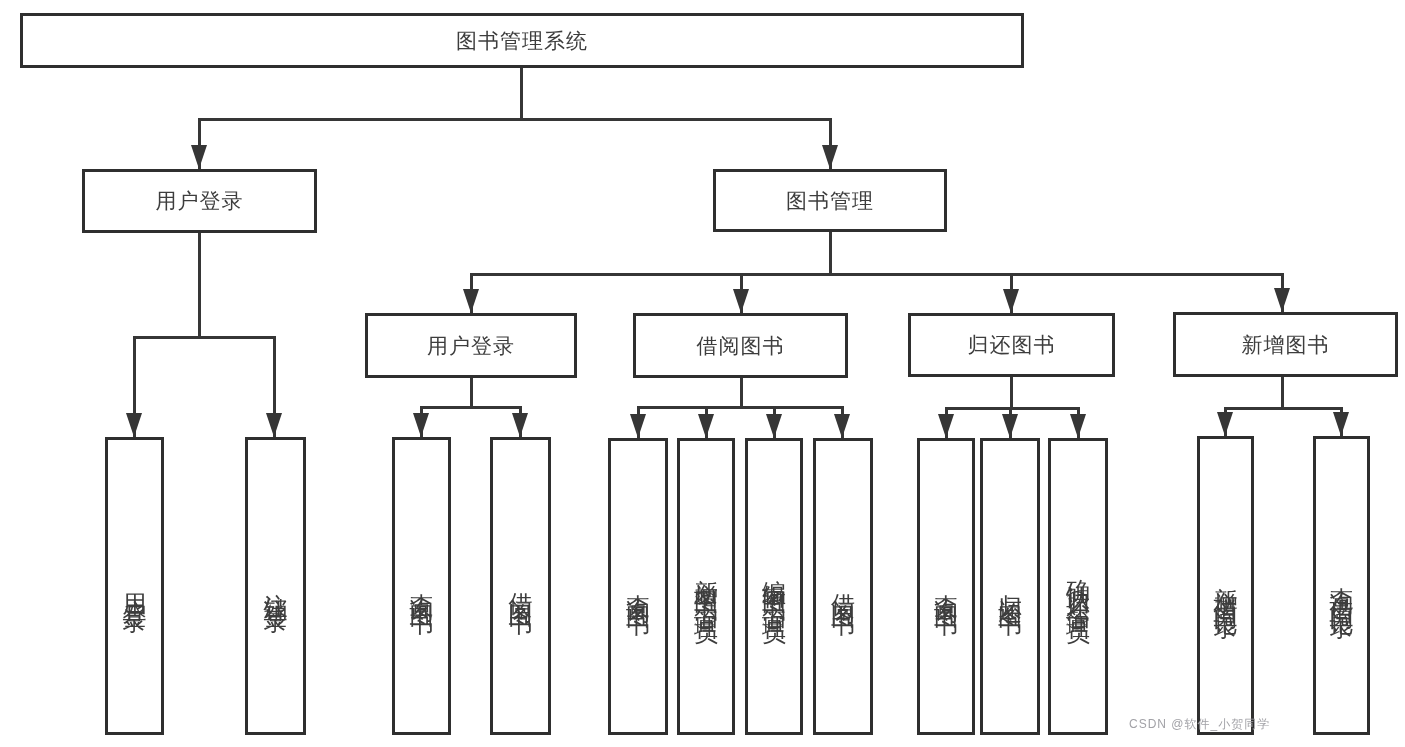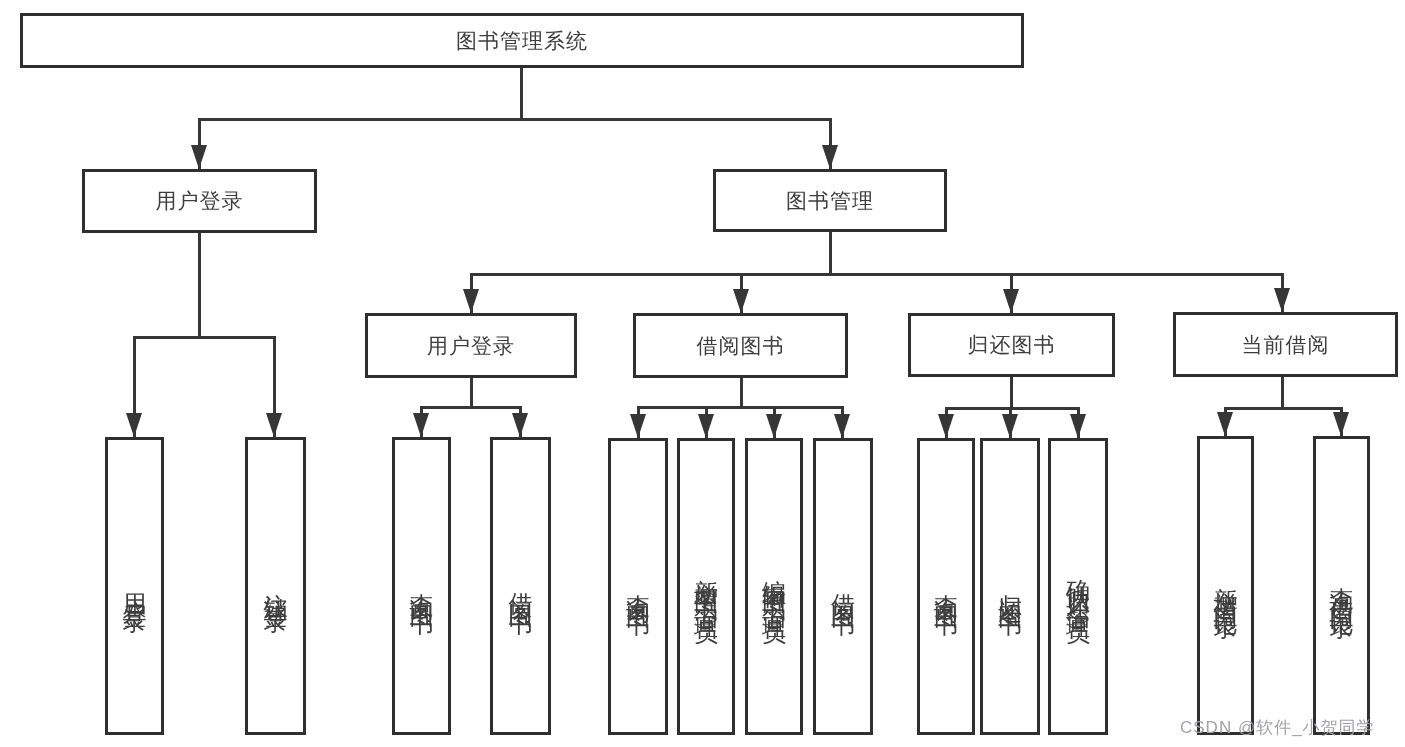--- a/index.html
+++ b/index.html
@@ -32,22 +32,22 @@
   .vl{position:absolute;width:3px;background:#363636;}
   .hl{position:absolute;height:3px;background:#363636;}
   .ar{
     position:absolute;width:0;height:0;
     border-left:8px solid transparent;
     border-right:8px solid transparent;
     border-top:24px solid #363636;
   }
   .watermark{
     position:absolute;
-    left:1180px;top:716px;
-    font-size:17px;
+    left:1129px;top:716px;
+    font-size:12px;
     color:#a2a2a7;
     letter-spacing:1px;
     white-space:nowrap;
     z-index:5;
   }
 </style>
 </head>
 <body>
 
 <div id="canvas">
@@ -125,21 +125,21 @@
   <div class="box" style="left:365px;top:313px;width:212px;height:65px;">
     <span class="hlabel">用户登录</span>
   </div>
   <div class="box" style="left:633px;top:313px;width:215px;height:65px;">
     <span class="hlabel">借阅图书</span>
   </div>
   <div class="box" style="left:908px;top:313px;width:207px;height:64px;">
     <span class="hlabel">归还图书</span>
   </div>
   <div class="box" style="left:1173px;top:312px;width:225px;height:65px;">
-    <span class="hlabel">当前借阅</span>
+    <span class="hlabel">新增图书</span>
   </div>
 
   <div class="box vbox" style="left:105px;top:437px;width:59px;height:298px;">
     <span>用户登录</span>
   </div>
   <div class="box vbox" style="left:245px;top:437px;width:61px;height:298px;">
     <span>注销登录</span>
   </div>
 
   <div class="box vbox" style="left:392px;top:437px;width:59px;height:298px;">

